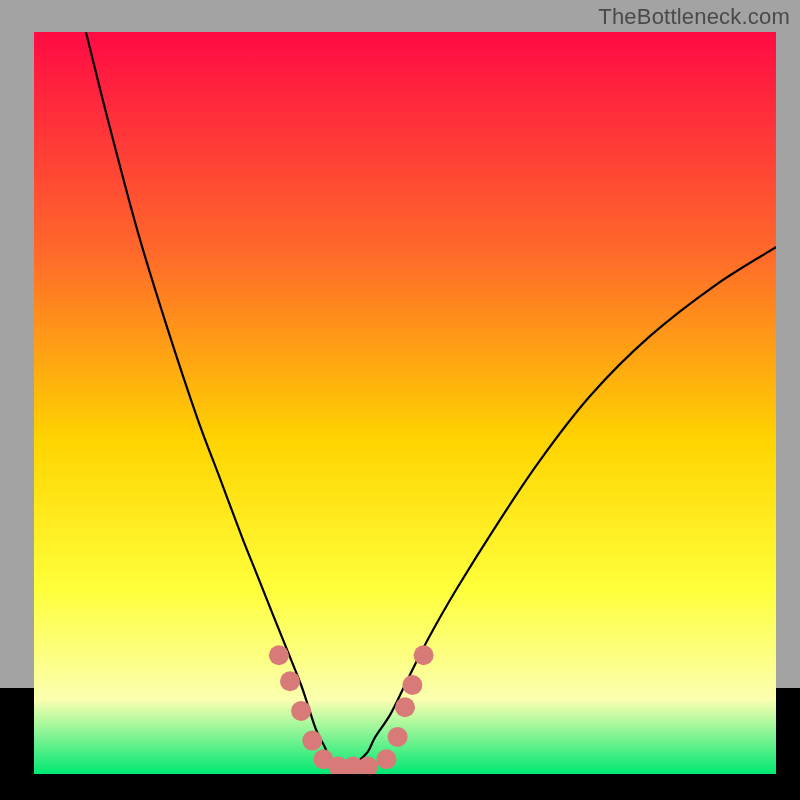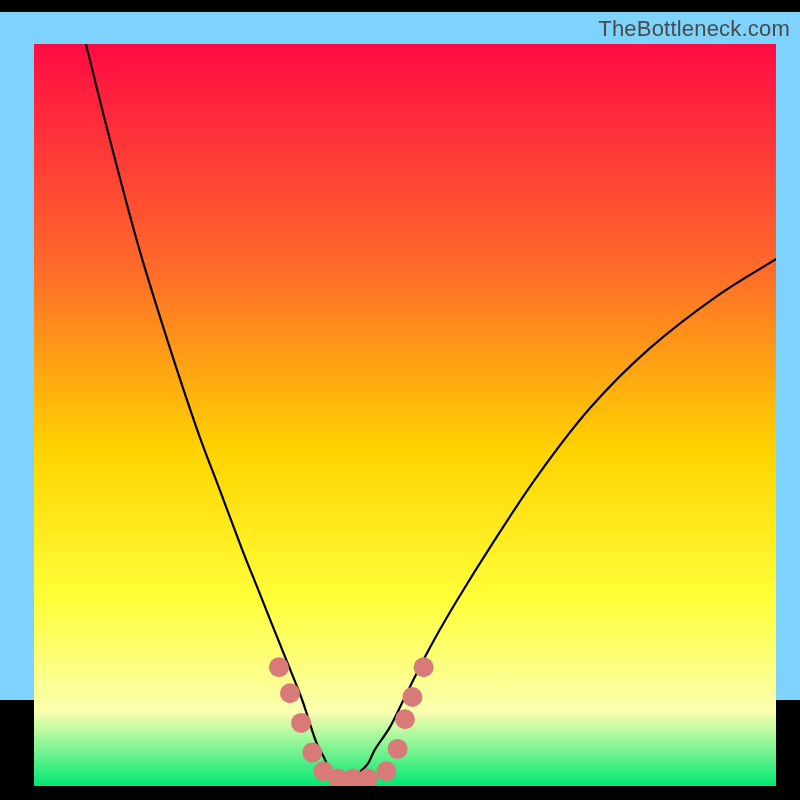--- a/index.html
+++ b/index.html
@@ -7,24 +7,24 @@
     padding: 0;
     width: 800px;
     height: 800px;
     overflow: hidden;
     background: #000;
     font-family: Arial, Helvetica, sans-serif;
   }
   .frame {
     position: absolute;
     left: 0;
-    top: 12px;
+    top: 0;
     width: 800px;
     height: 688px;
-    background: #7dd3fc;
+    background: #a3a3a3;
   }
   .watermark {
     position: absolute;
     top: 4px;
     right: 10px;
     color: #4a4a4a;
     font-size: 22px;
     font-weight: 500;
     letter-spacing: 0.2px;
     user-select: none;

